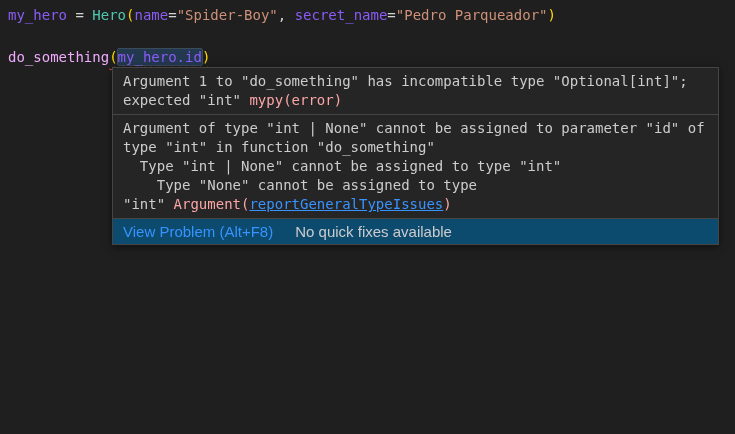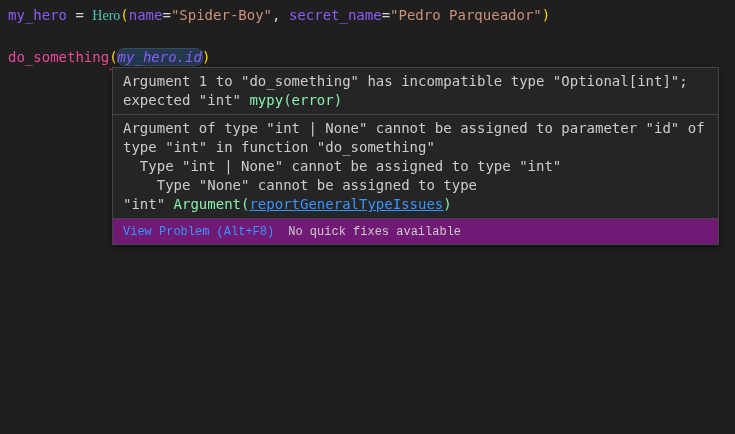--- a/index.html
+++ b/index.html
@@ -16,78 +16,77 @@
   }
   .code-area {
     padding: 5px 0 0 8px;
     font-size: 14px;
     line-height: 21px;
     color: #d4d4d4;
   }
   .code-line { white-space: pre; height: 21px; }
   .tok-var   { color: #8b5cf6; }
   .tok-op    { color: #d4d4d4; }
-  .tok-cls   { color: #4ec9b0; font-family: Liberation Serif, serif; }
+  .tok-cls   { color: #4ec9b0; }
   .tok-brk   { color: #ffd700; }
   .tok-str   { color: #ce9178; }
-  .tok-plain { color: #ec4899; }
+  .tok-plain { color: #f0abfc; }
   .squiggle-err {
     text-decoration: underline wavy #f14c4c 1px;
     text-underline-offset: 4px;
   }
   .squiggle-warn {
     text-decoration: underline wavy #cca700 1px;
     text-underline-offset: 4px;
   }
   .word-highlight {
     background: rgba(38, 79, 120, 0.55);
     outline: 1px solid rgba(110, 160, 200, 0.35);
-    border-radius: 6px;
-    font-style: italic;
+    border-radius: 1px;
   }
   .hover-tooltip {
     position: absolute;
     left: 112px; top: 67px;
     width: 607px;
     background: #252526;
     border: 1px solid #454545;
     box-shadow: 0 2px 8px rgba(0,0,0,0.5);
     font-size: 14px;
     color: #cccccc;
     z-index: 10;
   }
   .hover-section {
     padding: 4px 10px;
     border-bottom: 1px solid #454545;
     line-height: 19px;
   }
   .hover-line { white-space: pre-wrap; }
-  .dim { color: #86efac; }
+  .dim { color: #fca5a5; }
   .diag-link {
     color: #3794ff;
     text-decoration: underline;
     cursor: pointer;
     margin-top: 36px;
   }
   .hover-statusbar {
     display: flex;
     align-items: center;
-    background: #701a75;
+    background: #0c4a6e;
     padding: 4px 10px;
     height: 25px;
-    font-family: Liberation Mono, monospace;
-    font-size: 12px;
+    font-family: Liberation Sans, sans-serif;
+    font-size: 15px;
     color: #cccccc;
   }
   .view-problem {
     color: #3794ff;
     cursor: pointer;
     white-space: nowrap;
   }
-  .no-fixes { margin-left: 14px; white-space: nowrap; }
+  .no-fixes { margin-left: 22px; white-space: nowrap; }
 </style>
 </head>
 <body>
 
 <div class="editor">
 
   <div class="code-area">
     <div class="code-line"><span class="tok-var">my_hero</span><span class="tok-op"> = </span><span class="tok-cls">Hero</span><span class="tok-brk">(</span><span class="tok-var">name</span><span class="tok-op">=</span><span class="tok-str">"Spider-Boy"</span><span class="tok-op">, </span><span class="tok-var">secret_name</span><span class="tok-op">=</span><span class="tok-str">"Pedro Parqueador"</span><span class="tok-brk">)</span></div>
     <div class="code-line"></div>
     <div class="code-line"><span class="tok-plain">do_something</span><span class="tok-brk squiggle-err">(</span><span class="tok-var word-highlight squiggle-err">my_hero.id</span><span class="tok-brk squiggle-warn">)</span></div>

